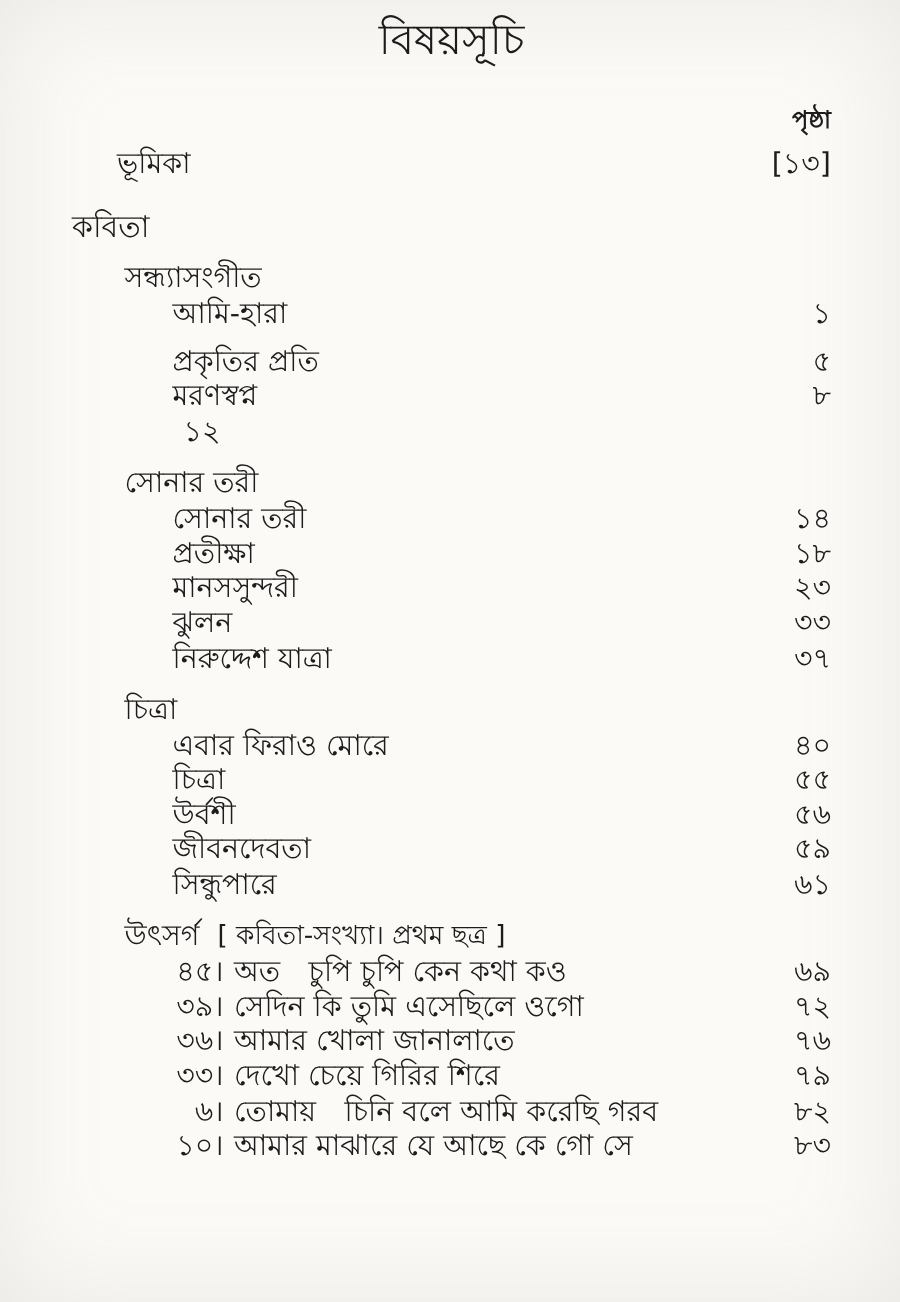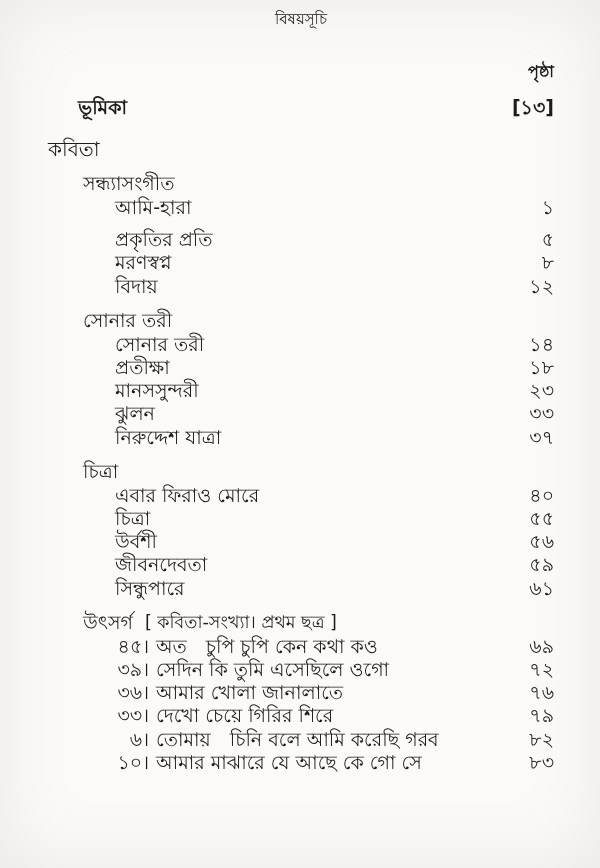--- a/index.html
+++ b/index.html
@@ -14,37 +14,36 @@
     width:600px;height:868px;
     background:#fbfaf7;
     box-shadow: inset 0 0 70px rgba(150,145,135,0.16);
     overflow:hidden;
   }
   .toc{
     position:absolute; left:48px; right:46px; top:0;
   }
   .title{
     text-align:center;
-    font-size:15px;
+    font-size:28px;
     line-height:34px;
-    padding-top:2px;
+    padding-top:10px;
   }
   .col-label{
     text-align:right;
     font-size:16px;
     line-height:20px;
     margin-top:26px;
     font-weight:bold;
   }
   .front-row{
     display:flex; justify-content:space-between; align-items:center;
     font-size:19px; line-height:24px;
     padding-left:30px;
-    margin-top:13px;
-    font-weight:bold;
+    margin-top:7px;
   }
   .part-heading{
     font-size:20px; line-height:26px;
     margin-top:17px;
   }
   #sections{ margin-top:6px; }
   .section{ margin-top:8px; margin-bottom:9px; }
   .sec-heading{
     display:flex; align-items:flex-end; gap:12px;
     font-size:19px; line-height:26px;
@@ -96,21 +95,20 @@
           <div class="entries">
             <div class="entry">
               <span class="etitle">প্রকৃতির প্রতি</span>
               <span class="epage">৫</span>
             </div>
             <div class="entry">
               <span class="etitle">মরণস্বপ্ন</span>
               <span class="epage">৮</span>
             </div>
             <div class="entry">
-              <span class="etitle">বিদায়</span>
               <span class="epage">১২</span>
             </div>
           </div>
         </div>
         <div class="section">
           <div class="sec-heading">
             <span>সোনার তরী</span>
           </div>
           <div class="entries">
             <div class="entry">

